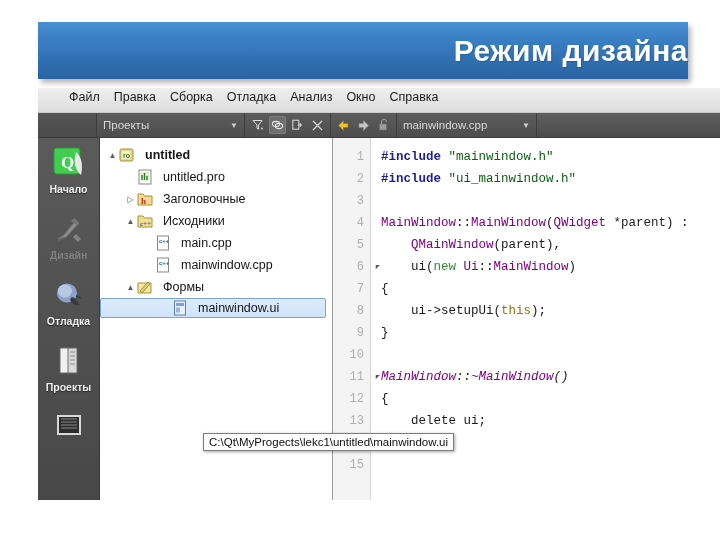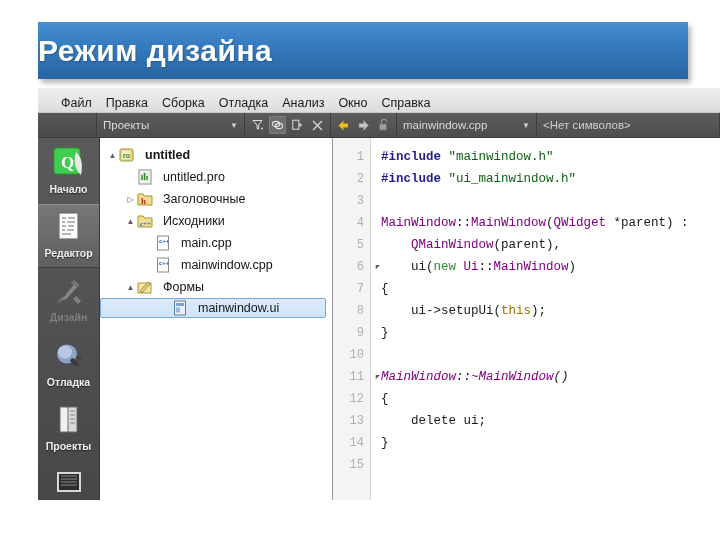--- a/index.html
+++ b/index.html
@@ -10,21 +10,21 @@
     overflow:hidden;
     position:relative;
   }
 
   
   #banner{
     position:absolute;
     left:38px;top:22px;width:650px;height:57px;
     background:linear-gradient(180deg,#4a8fd4 0%,#3a7fc4 30%,#2f6fb0 70%,#2a63a2 100%);
     box-shadow:3px 4px 5px rgba(0,0,0,0.28);
-    display:flex;align-items:center;justify-content:flex-start;
+    display:flex;align-items:center;justify-content:flex-end;
   }
   #banner-title{
     color:#ffffff;
     font-size:30px;
     font-weight:bold;
     letter-spacing:0.5px;
     text-shadow:1px 1px 1px rgba(0,0,0,0.18);
     white-space:nowrap;
   }
 
@@ -34,22 +34,22 @@
     left:38px;top:88px;width:682px;height:412px;
     background:#ffffff;
     overflow:hidden;
   }
 
   
   #menubar{
     height:25px;
     background:linear-gradient(180deg,#eeeeee 0%,#e4e4e4 60%,#dcdcdc 100%);
     border-bottom:1px solid #c9c9c9;
-    display:flex;align-items:flex-end;
-    padding-left:16px;
+    display:flex;align-items:flex-start;
+    padding-left:24px;
     box-sizing:border-box;
   }
   .menu-item{
     font-size:12.5px;color:#1b1b1b;
     padding:2px 7px;
     white-space:nowrap;
     cursor:default;
   }
 
   
@@ -293,48 +293,35 @@
             <path d="M3.5 5V3.2A2.2 2.2 0 0 1 8.6 2.6" fill="none" stroke="#9d9d9d" stroke-width="1.1"></path>
           </svg>
       </div>
     </div>
 
     <div class="tb-combo" id="combo-file">
       <span>mainwindow.cpp</span>
       <span class="caret">▼</span>
     </div>
 
-    <div class="tb-combo" id="combo-symbols">
-      <span>&lt;Нет символов&gt;</span>
-    </div>
   </div>
 
   <div id="body">
 
     <div id="modebar">
         <div class="mode">
           <span>
             <svg class="mode-ico" viewBox="0 0 34 34">
               <rect x="2" y="2" width="26" height="26" rx="3" fill="#41cd52"></rect>
               <rect x="2" y="2" width="26" height="26" rx="3" fill="none" stroke="#2a9a37" stroke-width="1"></rect>
               <text x="9" y="22" font-family="Liberation Serif,serif" font-size="17" font-weight="bold" fill="#ffffff">Qt</text>
               <path d="M24 6c6 5 7 14 5 23-5-4-8-13-5-23z" fill="#e9e9e9"></path>
             </svg>
           </span>
           <div class="mode-label">Начало</div>
-        </div>
-        <div class="mode selected">
-          <span>
-            <svg class="mode-ico" viewBox="0 0 34 34">
-              <rect x="7" y="3" width="19" height="26" fill="#fdfdfd" stroke="#6e6e6e" stroke-width="1.2"></rect>
-              <path d="M10 8h4M16 8h7M10 12h3M15 12h8M10 16h4M16 16h6M10 20h3M15 20h7M10 24h9" stroke="#707070" stroke-width="1.1"></path>
-              <circle cx="10.5" cy="8" r="0" fill="#555"></circle>
-            </svg>
-          </span>
-          <div class="mode-label">Редактор</div>
         </div>
         <div class="mode disabled">
           <span>
             <svg class="mode-ico" viewBox="0 0 34 34">
               <path d="M6 27l6-4 12-15 3 3-13 14z" fill="#cfcfcf" stroke="#9a9a9a" stroke-width="1"></path>
               <path d="M22 6l5 4-3 3-5-4z" fill="#9e9e9e"></path>
               <path d="M8 26l-3 4 5-2z" fill="#7c7c7c"></path>
               <path d="M24 22l5 5-3 3-5-5z" fill="#b9b9b9" stroke="#8a8a8a" stroke-width="0.8"></path>
             </svg>
           </span>
@@ -473,13 +460,14 @@
           <div class="lnum">11<span class="fold">◤</span></div>
           <div class="lnum">12</div>
           <div class="lnum">13</div>
           <div class="lnum">14</div>
           <div class="lnum">15</div>
         </div>
       <div id="code"><div class="cline"><span class="k-pre">#include </span><span class="k-str">"mainwindow.h"</span></div><div class="cline"><span class="k-pre">#include </span><span class="k-str">"ui_mainwindow.h"</span></div><div class="cline">&nbsp;</div><div class="cline"><span class="k-type">MainWindow</span><span class="k-plain">::</span><span class="k-type">MainWindow</span><span class="k-plain">(</span><span class="k-type">QWidget</span><span class="k-plain"> *parent) :</span></div><div class="cline"><span class="k-plain">    </span><span class="k-type">QMainWindow</span><span class="k-plain">(parent),</span></div><div class="cline"><span class="k-plain">    ui(</span><span class="k-kw">new</span><span class="k-plain"> </span><span class="k-type">Ui</span><span class="k-plain">::</span><span class="k-type">MainWindow</span><span class="k-plain">)</span></div><div class="cline"><span class="k-plain">{</span></div><div class="cline"><span class="k-plain">    ui-&gt;setupUi(</span><span class="k-this">this</span><span class="k-plain">);</span></div><div class="cline"><span class="k-plain">}</span></div><div class="cline">&nbsp;</div><div class="cline"><span class="k-type k-ital">MainWindow</span><span class="k-plain k-ital">::</span><span class="k-type k-ital">~MainWindow</span><span class="k-plain k-ital">()</span></div><div class="cline"><span class="k-plain">{</span></div><div class="cline"><span class="k-plain">    delete ui;</span></div><div class="cline"><span class="k-plain">}</span></div><div class="cline">&nbsp;</div></div>
     </div>
   </div>
 
+  <div id="tooltip">C:\Qt\MyProgects\lekc1\untitled\mainwindow.ui</div>
 </div>
 
 </body></html>

